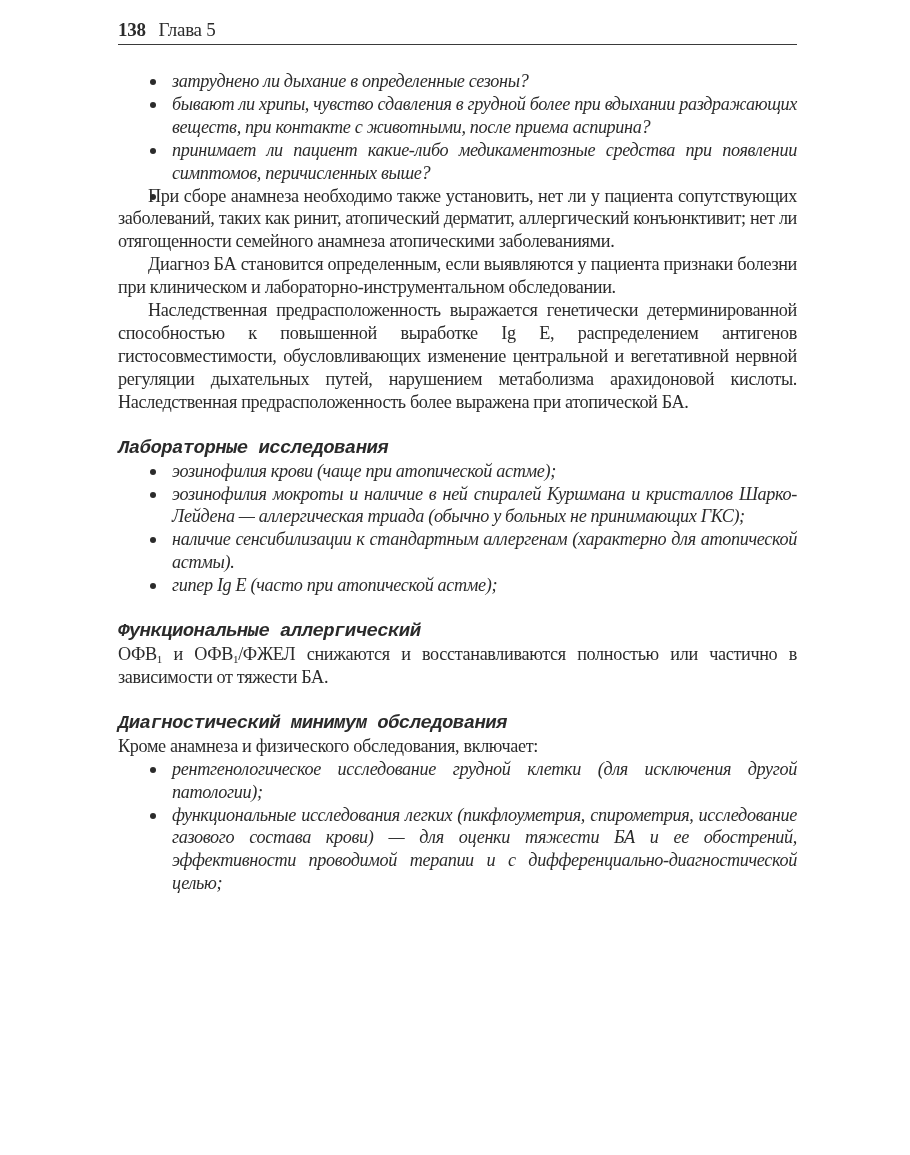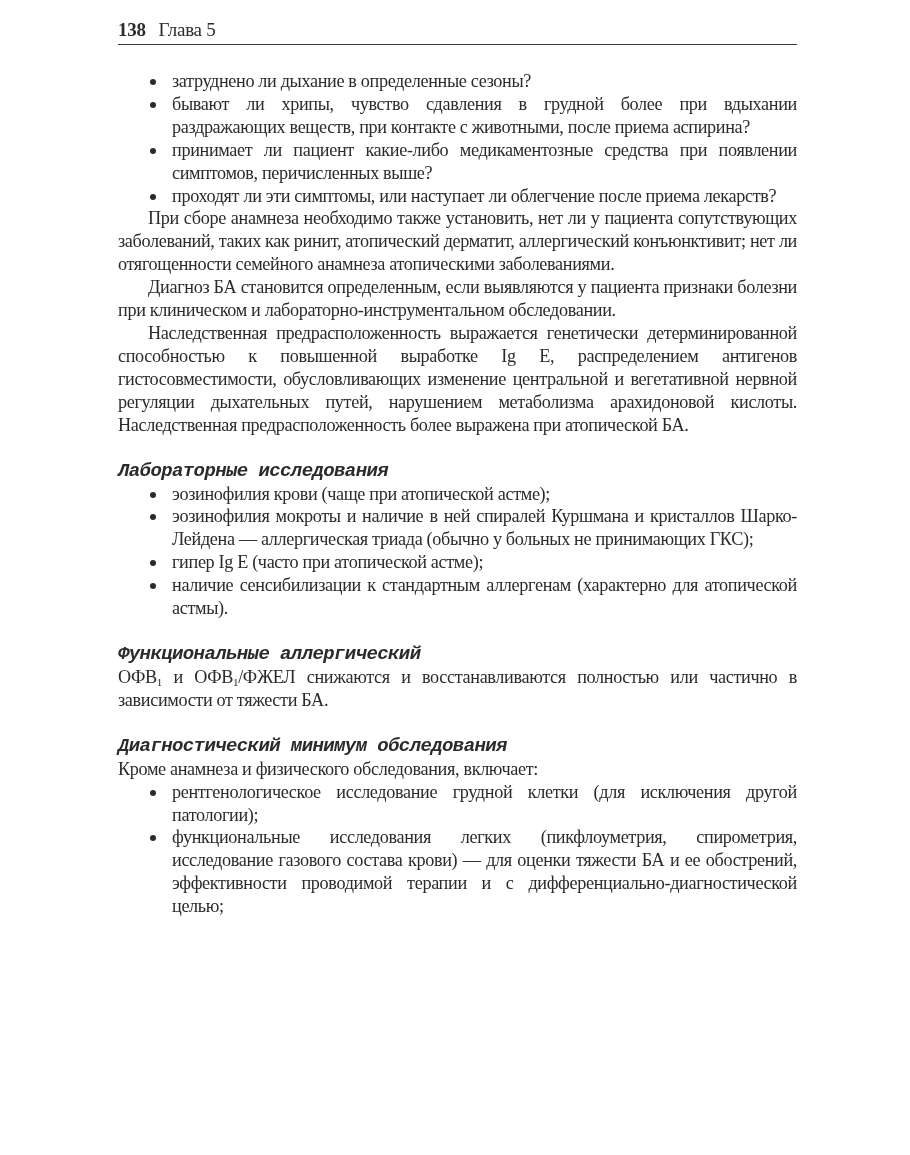--- a/index.html
+++ b/index.html
@@ -41,20 +41,21 @@
       font-size: 18.2px;
       line-height: 22.9px;
       letter-spacing: -0.35px;
       text-align: justify;
       hyphens: manual;
     }
     ul.bullets {
       list-style: none;
       margin: 0;
       padding: 0 0 0 54px;
+      font-style: italic;
     }
     ul.bullets li {
       position: relative;
     }
     .bullet-dot {
       position: absolute;
       left: -22px;
       top: 9px;
       width: 6px;
       height: 6px;
@@ -100,35 +101,35 @@
   </div>
 
   <div class="gap-top"></div>
 
   <div class="body-text">
 
     <ul class="bullets">
       <li><span class="bullet-dot"></span><span>затруднено ли дыхание в определенные сезоны?</span></li>
       <li><span class="bullet-dot"></span><span>бывают ли хрипы, чувство сдавления в грудной более при вдыхании раздражающих веществ, при контакте с животными, после приема аспирина?</span></li>
       <li><span class="bullet-dot"></span><span>принимает ли пациент какие-либо медикаментозные средства при появлении симптомов, перичисленных выше?</span></li>
-      <li><span class="bullet-dot"></span><span>проходят ли эти симптомы, или наступает ли облегчение после приема лекарств?</span></li>
+      <li><span class="bullet-dot"></span></li>
     </ul>
 
     <p class="para">При сборе анамнеза необходимо также установить, нет ли у пациента сопутствующих заболеваний, таких как ринит, атопический дерматит, аллергический конъюнктивит; нет ли отягощенности семейного анамнеза атопическими заболеваниями.</p>
     <p class="para">Диагноз БА становится определенным, если выявляются у пациента признаки болезни при клиническом и лабораторно-инструментальном обследовании.</p>
     <p class="para">Наследственная предрасположенность выражается генетически детерминированной способностью к повышенной выработке Ig E, распределением антигенов гистосовместимости, обусловливающих изменение центральной и вегетативной нервной регуляции дыхательных путей, нарушением метаболизма арахидоновой кислоты. Наследственная предрасположенность более выражена при атопической БА.</p>
 
     <div class="gap-section"></div>
 
     <h2 class="section">Лабораторные исследования</h2>
     <ul class="bullets">
       <li><span class="bullet-dot"></span><span>эозинофилия крови (чаще при атопической астме);</span></li>
       <li><span class="bullet-dot"></span><span>эозинофилия мокроты и наличие в ней спиралей Куршмана и кристаллов Шарко-Лейдена — аллергическая триада (обычно у больных не принимающих ГКС);</span></li>
+      <li><span class="bullet-dot"></span><span>наличие сенсибилизации к стандартным аллергенам (характерно для атопической астмы).</span></li>
       <li><span class="bullet-dot"></span><span>гипер Ig E (часто при атопической астме);</span></li>
-      <li><span class="bullet-dot"></span><span>наличие сенсибилизации к стандартным аллергенам (характерно для атопической астмы).</span></li>
     </ul>
 
     <div class="gap-section"></div>
 
     <h2 class="section">Функциональные аллергический</h2>
     <p class="plain"><span>ОФВ</span><sub class="s">1</sub><span> и ОФВ</span><sub class="s">1</sub><span>/ФЖЕЛ снижаются и восстанавливаются полностью или частично в зависимости от тяжести БА.</span></p>
 
     <div class="gap-section"></div>
 
     <h2 class="section">Диагностический минимум обследования</h2>

